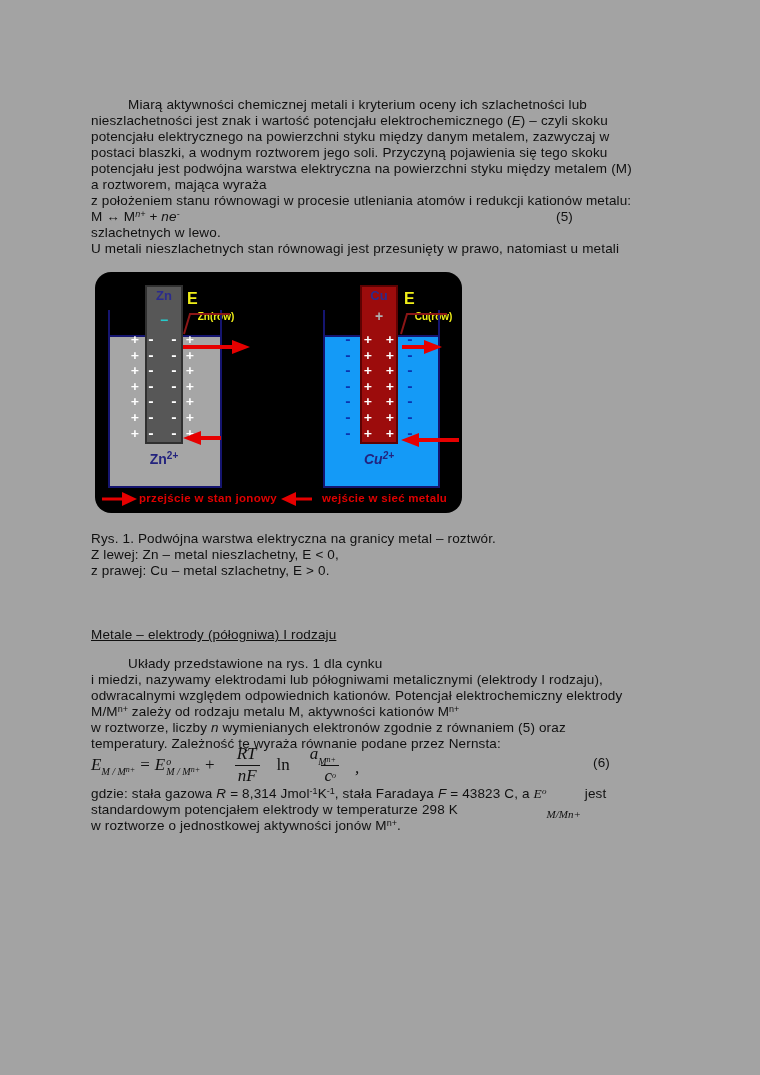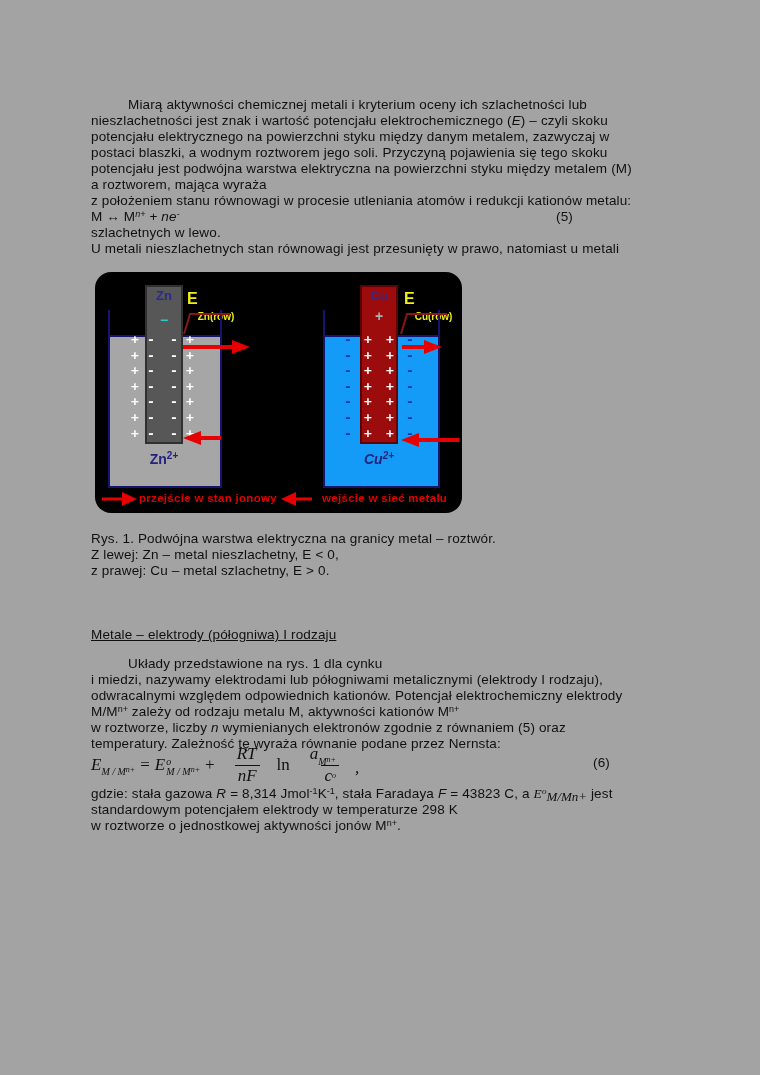--- a/index.html
+++ b/index.html
@@ -6,21 +6,21 @@
   .page{
     position:relative;width:760px;height:1075px;background:#a3a3a3;
     font-family:"Liberation Sans",sans-serif;font-size:13.5px;color:#101010;
     overflow:hidden;letter-spacing:0.15px;
   }
   .tblock{position:absolute;left:91px;width:600px;}
   .tline{position:relative;height:16px;line-height:16px;white-space:nowrap;}
   .indent-first .tline:first-child{text-indent:37px;}
   .i{font-style:italic;}
   .sup{font-size:9px;position:relative;top:-4px;letter-spacing:0;}
-  .sub{font-size:13px;position:relative;top:3px;letter-spacing:0;}
+  .sub{font-size:11px;position:relative;top:20px;letter-spacing:0;}
   .serif-i{font-family:"Liberation Serif",serif;font-style:italic;}
   .eqnum-inline{position:absolute;left:465px;top:0;font-style:normal;}
   .heading{position:absolute;left:91px;top:627px;text-decoration:underline;white-space:nowrap;}
 
   
   .figure{position:absolute;left:95px;top:272px;width:367px;height:241px;
           background:#000;border-radius:16px;}
   .solution{position:absolute;top:63px;height:153px;box-sizing:border-box;border:2px solid #151570;}
   .solution.left{left:13px;width:114px;background:#a6a6a6;}
   .solution.right{left:228px;width:117px;background:#149af7;}

